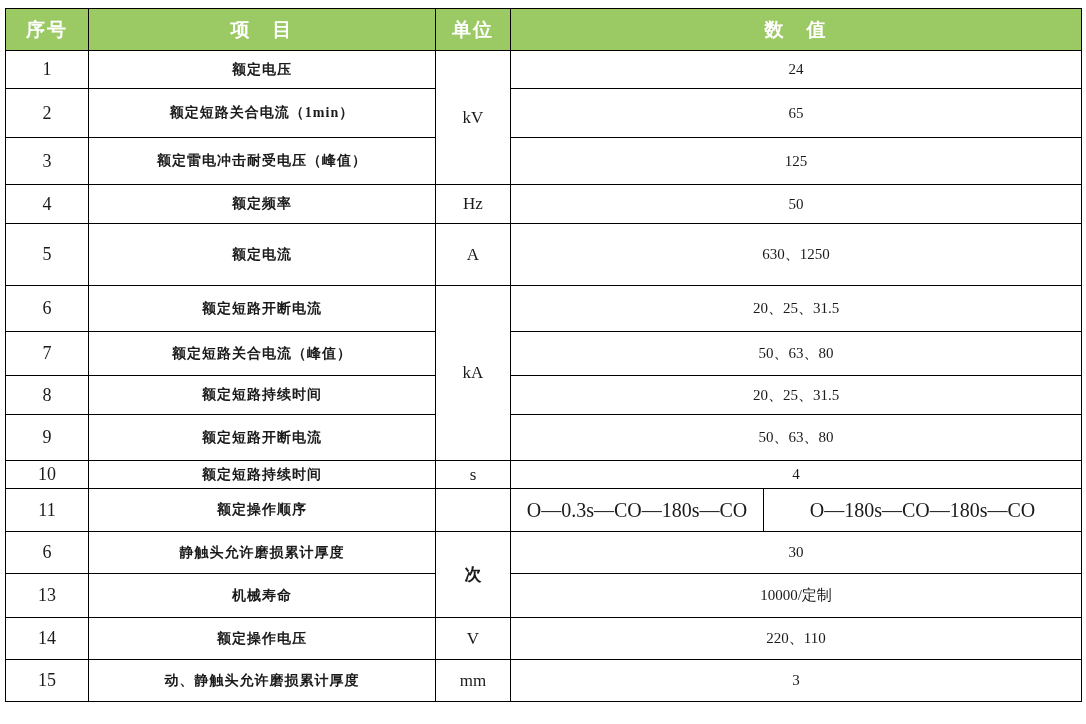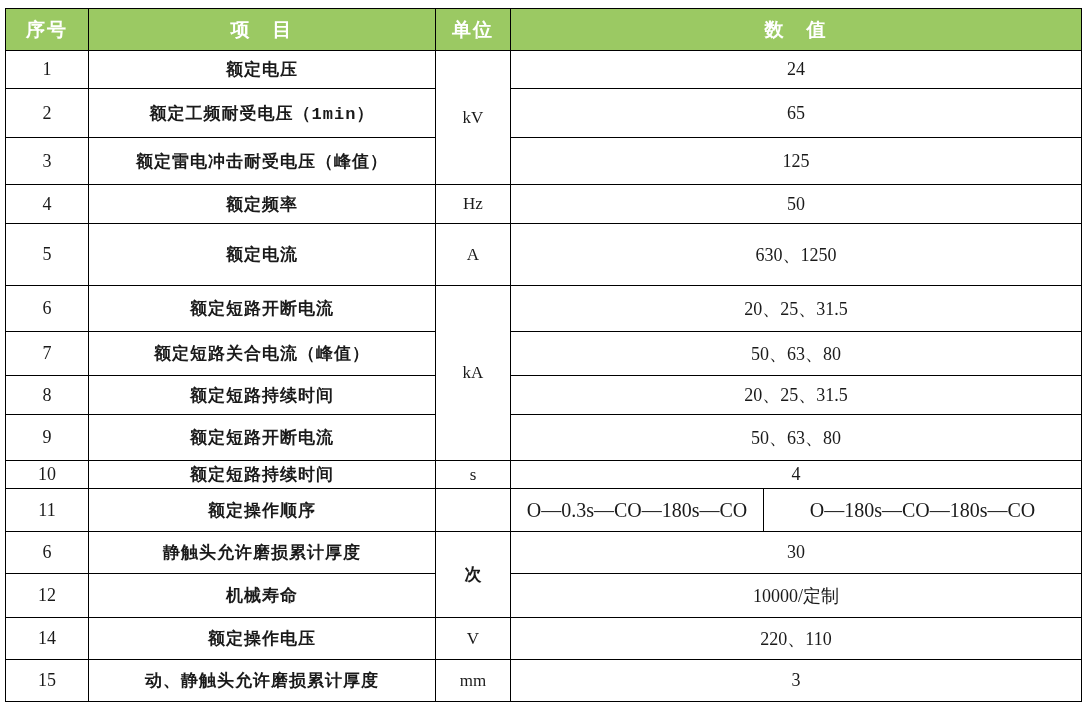--- a/index.html
+++ b/index.html
@@ -31,37 +31,37 @@
     font-weight:bold;
     font-size:19px;
     letter-spacing:2px;
     border-bottom:2px solid var(--border);
   }
   td.no{
     font-family:"Liberation Serif","DejaVu Serif",serif;
     font-size:18px;
   }
   td.item{
-    font-family:Liberation Mono, monospace;
+    font-family:Liberation Serif, serif;
     font-weight:bold;
-    font-size:17px;
+    font-size:14px;
     letter-spacing:1px;
   }
   td.unit{
     font-family:"Liberation Serif","DejaVu Serif",serif;
     font-size:17px;
   }
   td.unit.cn{
     font-family:"Liberation Sans","DejaVu Sans",sans-serif;
     font-weight:bold;
     font-size:17px;
   }
   td.val{
     font-family:"Liberation Serif","DejaVu Serif",serif;
-    font-size:18px;
+    font-size:15px;
   }
   td.val.seq{font-size:20px;}
 </style>
 </head>
 <body>
 
 <div class="wrap">
 <table class="spec">
   <colgroup>
     <col style="width:83px">
@@ -80,21 +80,21 @@
   </thead>
   <tbody>
     <tr style="height:38px">
       <td class="no">1</td>
       <td class="item">额定电压</td>
       <td class="unit" rowspan="3">kV</td>
       <td class="val" colspan="2">24</td>
     </tr>
     <tr style="height:49px">
       <td class="no">2</td>
-      <td class="item">额定工频耐受电压（1min）</td>
+      <td class="item">额定短路关合电流（1min）</td>
       <td class="val" colspan="2">65</td>
     </tr>
     <tr style="height:47px">
       <td class="no">3</td>
       <td class="item">额定雷电冲击耐受电压（峰值）</td>
       <td class="val" colspan="2">125</td>
     </tr>
     <tr style="height:39px">
       <td class="no">4</td>
       <td class="item">额定频率</td>
@@ -141,21 +141,21 @@
       <td class="val seq">O—0.3s—CO—180s—CO</td>
       <td class="val seq">O—180s—CO—180s—CO</td>
     </tr>
     <tr style="height:42px">
       <td class="no">6</td>
       <td class="item">静触头允许磨损累计厚度</td>
       <td class="unit cn" rowspan="2">次</td>
       <td class="val" colspan="2">30</td>
     </tr>
     <tr style="height:44px">
-      <td class="no">12</td>
+      <td class="no">13</td>
       <td class="item">机械寿命</td>
       <td class="val" colspan="2">10000/定制</td>
     </tr>
     <tr style="height:42px">
       <td class="no">14</td>
       <td class="item">额定操作电压</td>
       <td class="unit">V</td>
       <td class="val" colspan="2">220、110</td>
     </tr>
     <tr style="height:42px">

